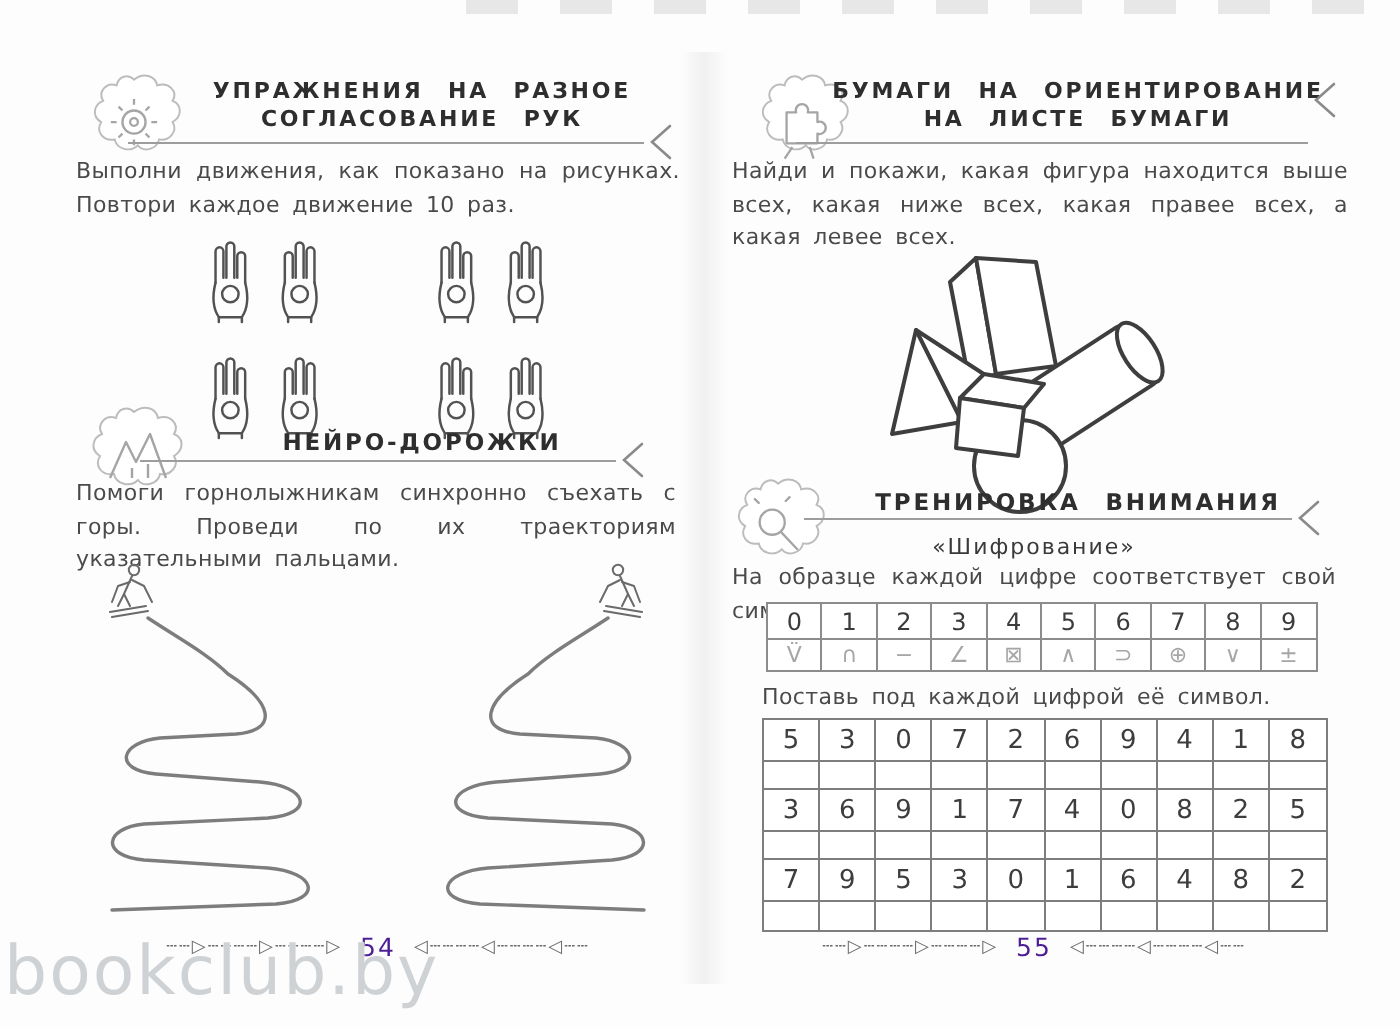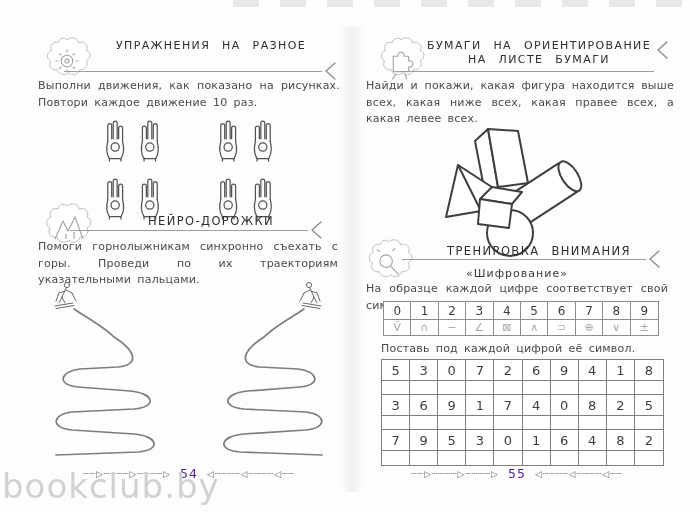--- a/index.html
+++ b/index.html
@@ -7,21 +7,21 @@
          font-family:"DejaVu Sans",sans-serif;color:#4c4c4c;}
   .top-edge{position:absolute;left:233px;top:0;width:467px;height:7px;
             background:repeating-linear-gradient(90deg,#e7e7e7 0 26px,transparent 26px 47px);}
   .spine{position:absolute;left:340px;top:26px;width:24px;height:466px;
          background:linear-gradient(90deg,rgba(0,0,0,0) 0%,rgba(0,0,0,.05) 50%,rgba(0,0,0,0) 100%);}
   .page{position:absolute;top:33px;width:318px;height:450px;}
   .page-left{left:30px;}
   .page-right{left:358px;}
 
   .doodle{position:absolute;}
-  .sec-title{position:absolute;left:58px;right:14px;text-align:center;font-weight:normal;
+  .sec-title{position:absolute;left:58px;right:14px;text-align:center;font-weight:bold;
              font-size:11px;line-height:13.5px;letter-spacing:1.4px;word-spacing:7px;color:#2e2e2e;}
   .sec-title.single{font-size:11.5px;}
   .rule{position:absolute;height:1px;background:#9d9d9d;}
   .chev{position:absolute;width:12px;height:18px;}
 
   .body{position:absolute;font-size:11px;line-height:1.52;text-align:justify;
         letter-spacing:.2px;word-spacing:2.5px;margin:0;color:#4a4a4a;}
 
   .hands-row{position:absolute;left:0;right:0;display:flex;justify-content:center;gap:52px;}
   .pair{display:flex;gap:5px;}
@@ -92,20 +92,21 @@
     <svg class="doodle" style="left:8px;top:2px" width="58" height="54" viewBox="0 0 60 56">
       <use href="#blob-g"></use>
       <g fill="none" stroke="#a5a5a5" stroke-width="1.2">
         <circle cx="30" cy="27" r="6"></circle>
           <circle cx="30" cy="27" r="2"></circle>
         <path d="M30,18 v-3 M30,36 v3 M21,27 h-3 M39,27 h3 M24,21 l-2,-2 M36,33 l2,2 M24,33 l-2,2 M36,21 l2,-2"></path>
       </g>
     </svg>
     <div class="sec-title" style="top:6px">
       <div>УПРАЖНЕНИЯ НА РАЗНОЕ</div>
+      <div>СОГЛАСОВАНИЕ РУК</div>
     </div>
     <div class="rule" style="left:34px;right:26px;top:38px"></div>
     <svg class="chev" style="right:12px;top:29px" viewBox="0 0 12 18">
         <use href="#chev-g"></use>
       </svg>
 
     <p class="body" style="left:8px;right:8px;top:45px">Выполни движения, как показано на рисунках. Повтори каждое движение 10 раз.</p>
 
     <div class="hands-row" style="top:80px">
       <div class="pair">

